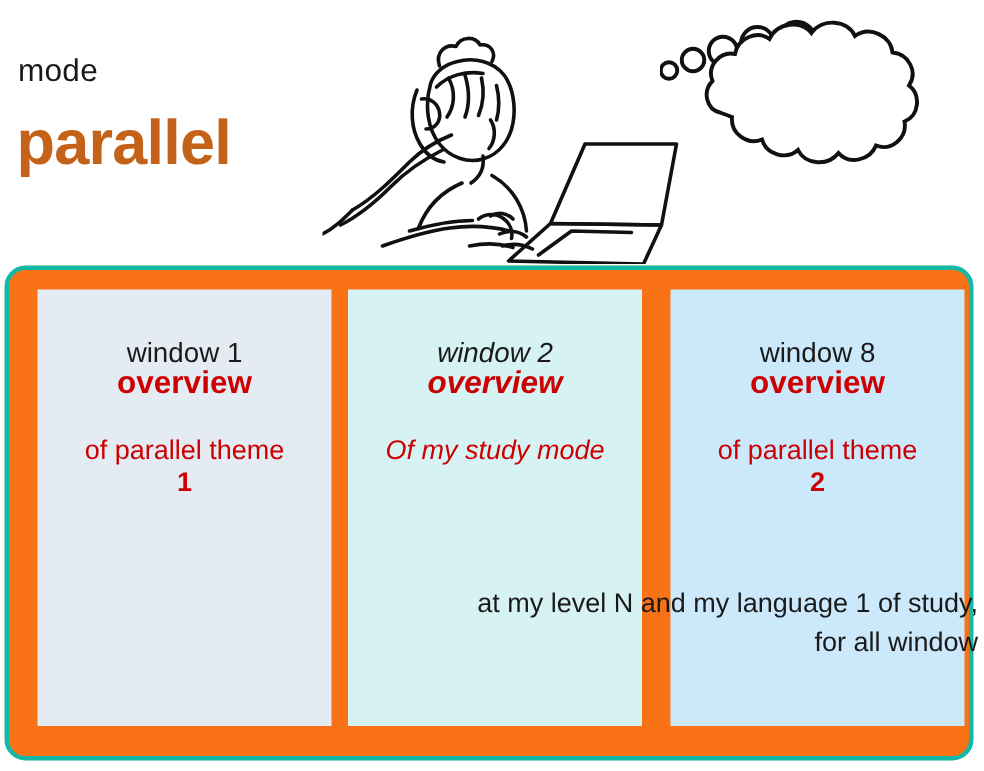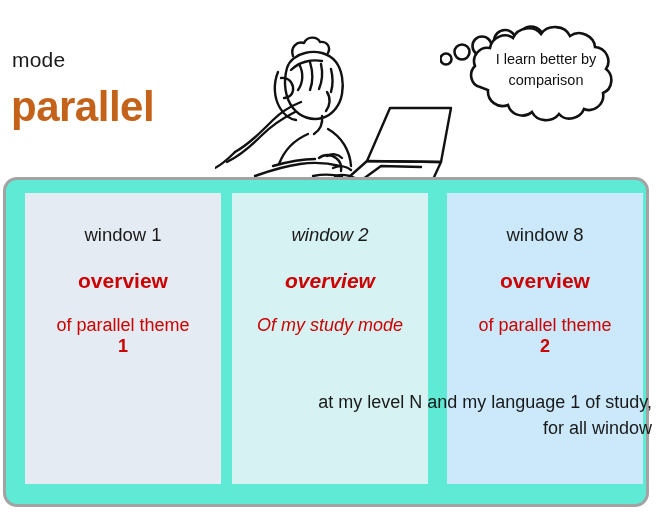--- a/index.html
+++ b/index.html
@@ -10,21 +10,21 @@
   body {
     width: 656px;
     height: 514px;
     position: relative;
     overflow: hidden;
     font-family: "Liberation Sans", sans-serif;
     -webkit-font-smoothing: antialiased;
   }
 
   
-  #header { position: absolute; left: 0; top: 16px; width: 656px; height: 177px; border-radius: 29px; }
+  #header { position: absolute; left: 0; top: 4px; width: 656px; height: 177px; border-radius: 29px; }
 
   #mode-label {
     position: absolute;
     left: 12px;
     top: 33px;
     font-size: 21px;
     color: #1a1a1a;
     letter-spacing: 0.2px;
     line-height: 1;
     white-space: nowrap;
@@ -66,24 +66,24 @@
     line-height: 1.42;
   }
 
   
   #panel-container {
     position: absolute;
     left: 3px;
     top: 177px;
     width: 646px;
     height: 330px;
-    border: 3px solid #a3a3a3;
+    border: 3px solid #14b8a6;
     border-radius: 14px;
     box-sizing: border-box;
-    background: #5eead4;
+    background: #f97316;
   }
 
   .window-panel {
     position: absolute;
     top: 13px;
     width: 196px;
     height: 291px;
     box-sizing: border-box;
     padding-top: 33px;
   }
@@ -97,21 +97,20 @@
     color: #1a1a1a;
     line-height: 1;
     white-space: nowrap;
   }
   .overview-word {
     text-align: center;
     font-size: 21px;
     font-weight: bold;
     color: #cc0000;
     line-height: 1;
-    margin-top: 25px;
     white-space: nowrap;
   }
   .overview-sub {
     text-align: center;
     font-size: 18px;
     color: #cc0000;
     line-height: 1.22;
     margin-top: 24px;
     padding: 0 4px;
   }
@@ -198,21 +197,20 @@
              c10 -7 24 0 25 11
              c11 1 17 13 11 22
              c8 6 7 20 -3 24
              c2 11 -9 20 -19 16
              c-4 10 -18 13 -25 5
              c-7 9 -22 8 -27 -2
              c-8 7 -21 3 -24 -7
              c-10 4 -21 -4 -20 -15 z"></path>
   </svg>
 
-  <div id="bubble-text">I learn better by comparison</div>
 </div>
 
 <div id="panel-container">
 
   <div class="window-panel" id="panel-1">
     <div class="window-title">window 1</div>
     <div class="overview-word">overview</div>
     <div class="overview-sub">
       <span>of parallel theme</span>
       <span class="emph">1</span>

